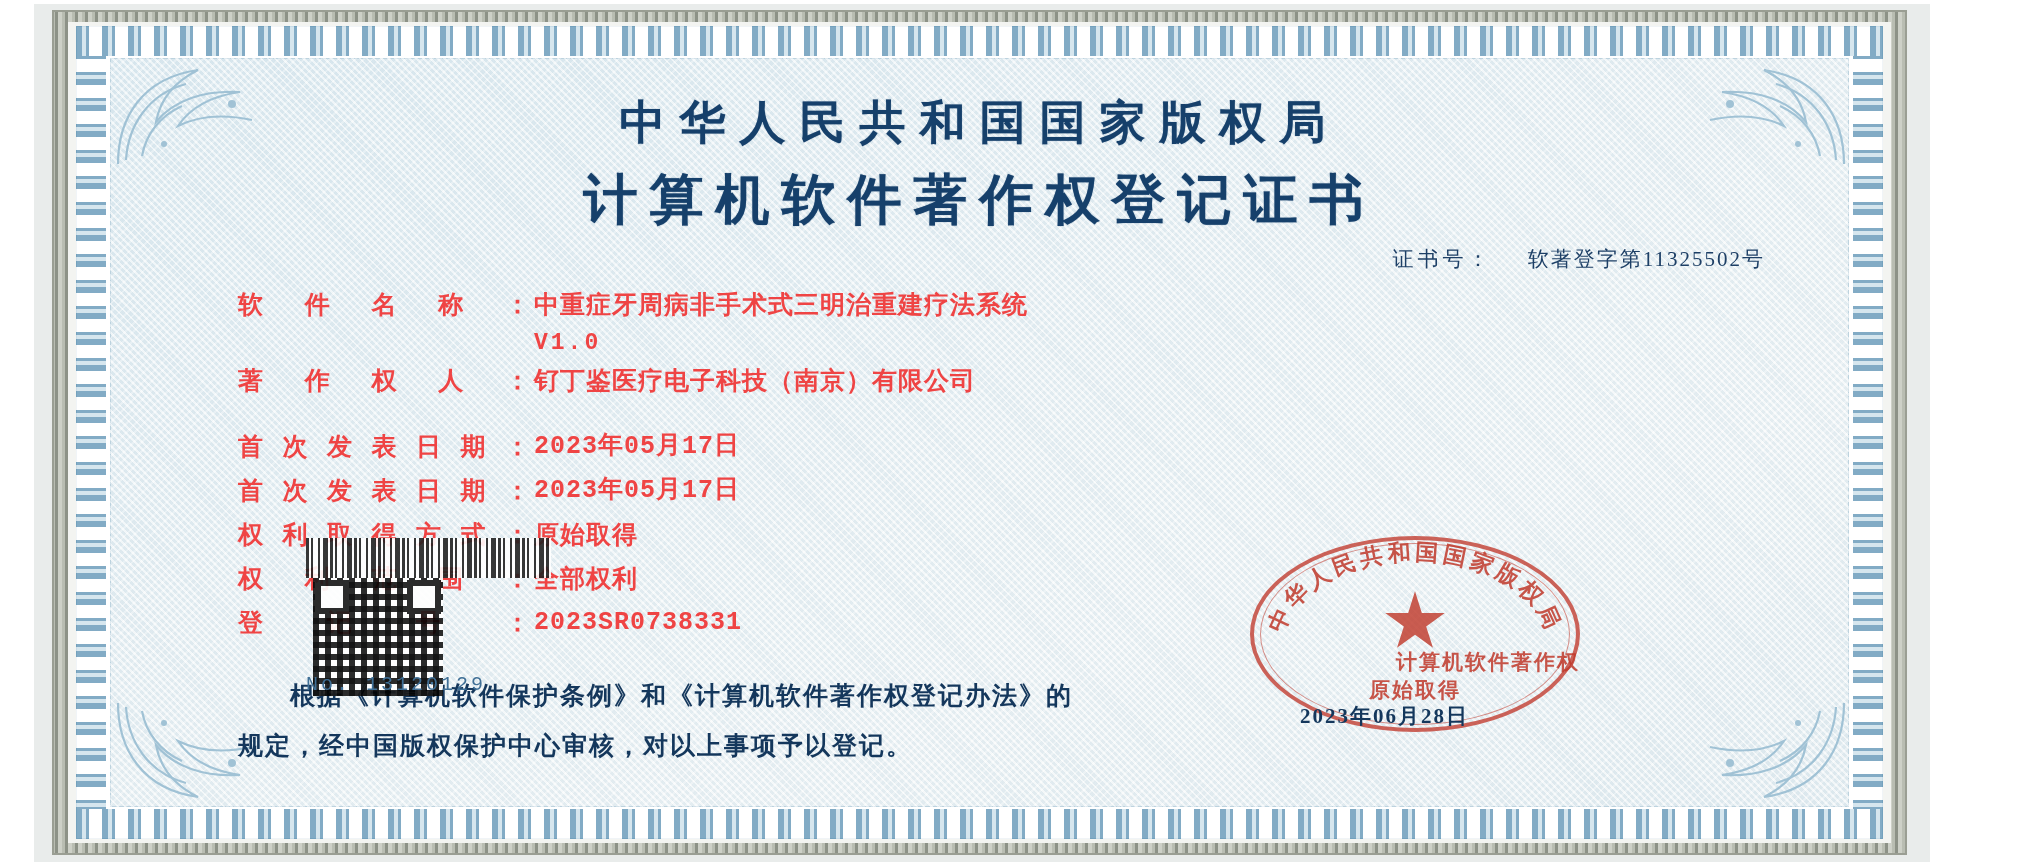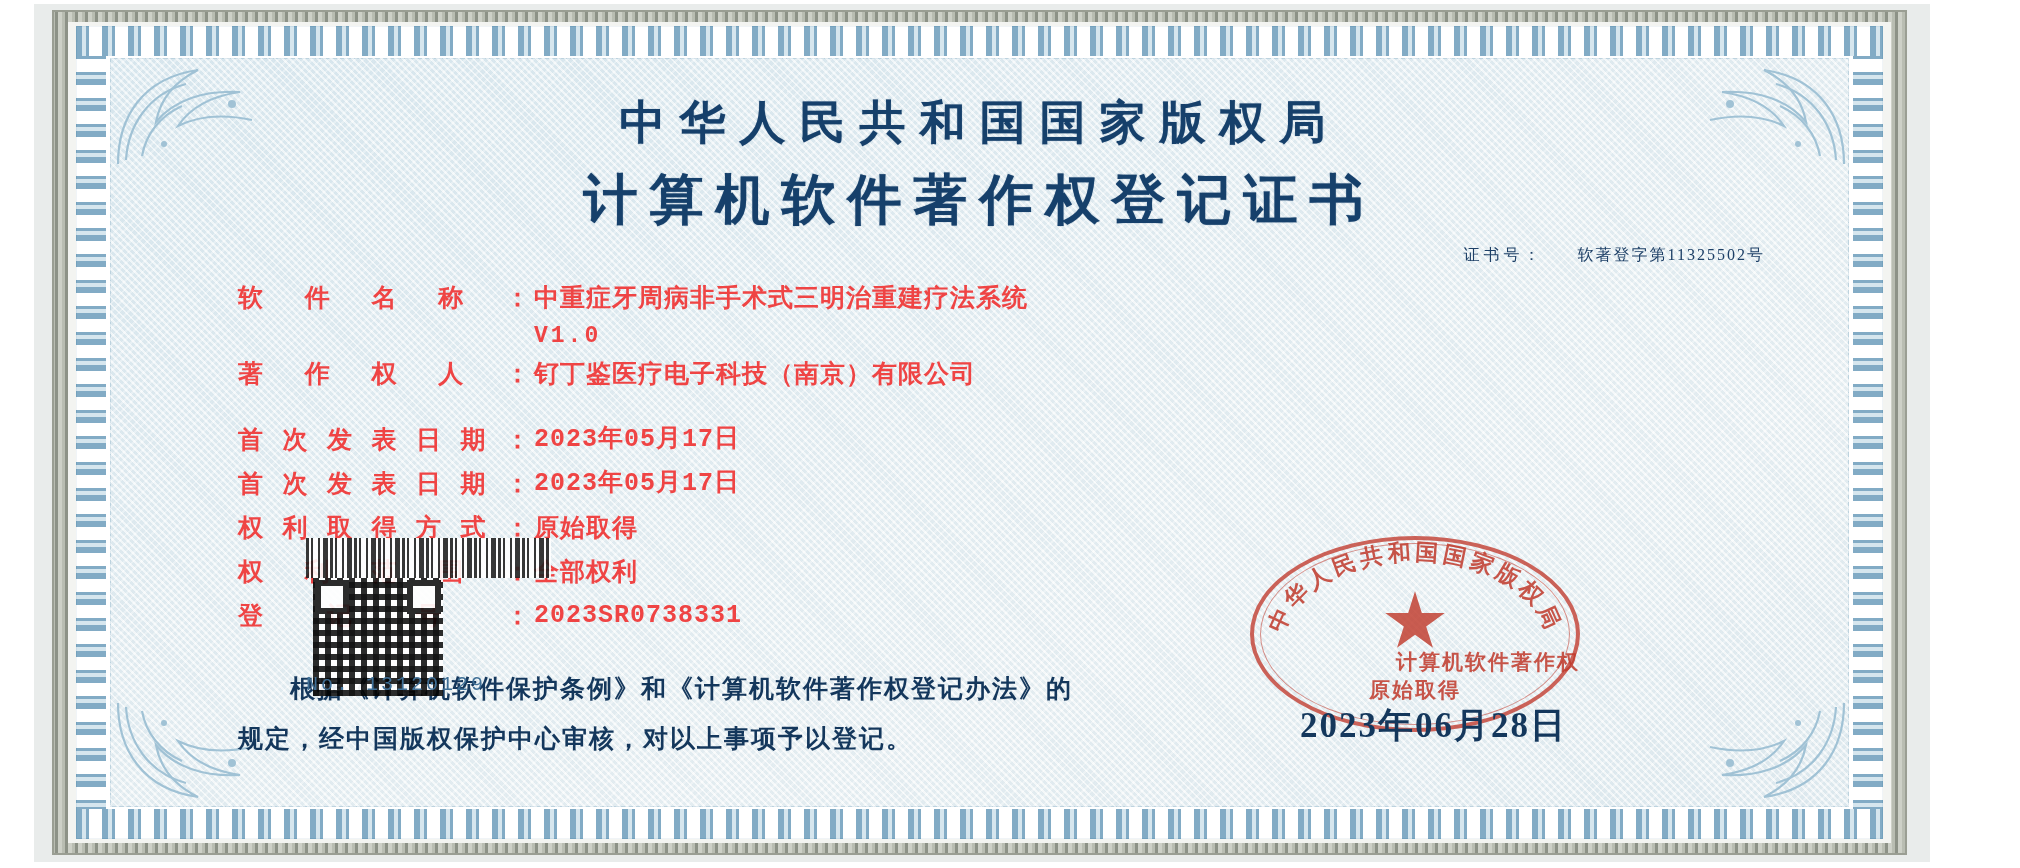--- a/index.html
+++ b/index.html
@@ -150,21 +150,21 @@
     margin-top: 10px;
     font-size: 54px;
     letter-spacing: 12px;
     text-shadow: 0 0 1px rgba(22,64,107,.75);
   }
 
   .cert-no {
     margin-top: 8px;
     padding-right: 84px;
     text-align: right;
-    font-size: 16px;
+    font-size: 21px;
     letter-spacing: 2px;
     color: #1d3f66;
     white-space: nowrap;
   }
   .cert-no .label { letter-spacing: 4px; }
   .cert-no .value { margin-left: 28px; }
 
   .rows {
     margin-top: 10px;
     padding-left: 128px;
@@ -318,21 +318,21 @@
     font-weight: 700;
     opacity: .85;
   }
   #seal .l1 { top: 112px; text-align: right; }
   #seal .l2 { top: 140px; }
 
   #issue-date {
     position: absolute;
     left: 1190px;
     top: 644px;
-    font-size: 35px;
+    font-size: 21px;
     letter-spacing: 2px;
     color: #14375c;
     font-weight: 600;
     white-space: nowrap;
   }
 </style>
 </head>
 <body>
 
 <div id="page">

